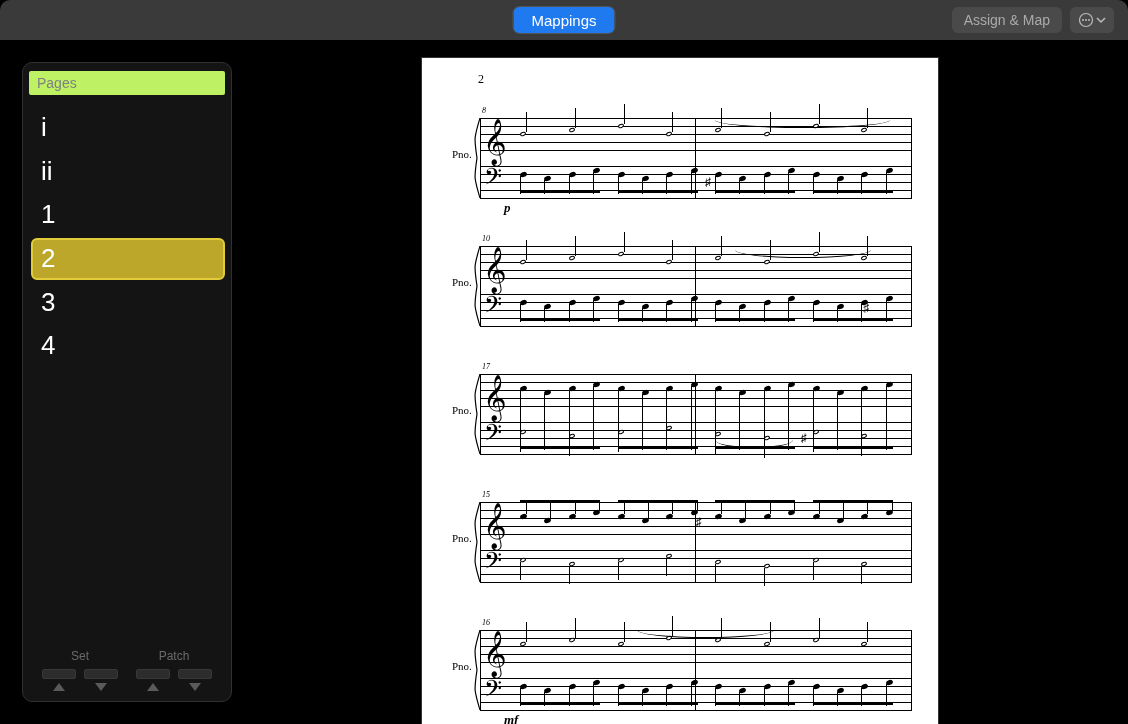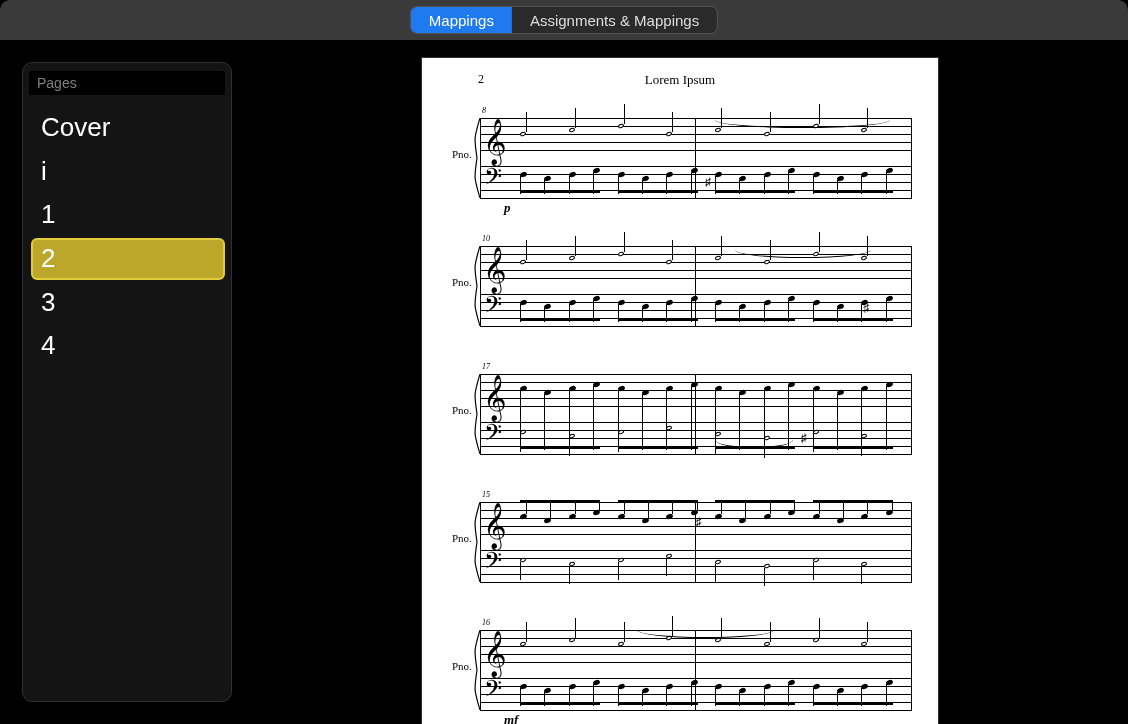--- a/index.html
+++ b/index.html
@@ -87,21 +87,21 @@
     width: 210px;
     margin: 22px 0 22px 22px;
     background: #141414;
     border: 1px solid #303030;
     border-radius: 10px;
     display: flex;
     flex-direction: column;
     padding: 8px 6px 10px 6px;
   }
   .pages-header {
-    background: #000000;
+    background: #bef264;
     color: #808080;
     font-size: 14px;
     padding: 4px 8px;
     border-radius: 2px;
   }
   .pages-list {
     margin-top: 12px;
     display: flex;
     flex-direction: column;
     gap: 2px;
@@ -282,42 +282,82 @@
   .beam { position:absolute; height:3px; background:#000; }
   .slur { position:absolute; border:1px solid #000; border-top:none; border-left:none; border-right:none; border-radius:0 0 50% 50%/0 0 100% 100%; height:8px; }
   .sharp { position:absolute; font-size:12px; line-height:0; color:#000; }
 </style>
 </head>
 <body>
 
 <div class="toolbar">
   <div class="segmented">
     <button class="seg active">Mappings</button>
-    <button class="seg">Assignments &amp; Mappings</button>
+  </div>
+  <div class="right-controls">
+    <button class="assign-map-btn">Assign &amp; Map</button>
+    <button class="more-btn">
+      <svg width="16" height="16" viewBox="0 0 16 16">
+        <circle cx="8" cy="8" r="6.5" fill="none" stroke="#bbb" stroke-width="1.2"></circle>
+        <circle cx="5" cy="8" r="1" fill="#bbb"></circle>
+        <circle cx="8" cy="8" r="1" fill="#bbb"></circle>
+        <circle cx="11" cy="8" r="1" fill="#bbb"></circle>
+      </svg>
+      <svg width="10" height="10" viewBox="0 0 10 10">
+        <path d="M1 3 L5 7 L9 3" fill="none" stroke="#bbb" stroke-width="1.5"></path>
+      </svg>
+    </button>
   </div>
 </div>
 
 <div class="content">
 
   <div class="sidebar">
     <div class="pages-header">Pages</div>
     <div class="pages-list">
-      <div class="page-item">Cover</div>
       <div class="page-item">i</div>
+      <div class="page-item">ii</div>
       <div class="page-item">1</div>
       <div class="page-item selected">2</div>
       <div class="page-item">3</div>
       <div class="page-item">4</div>
     </div>
+    <div class="sidebar-footer">
+      <div class="stepper-group">
+        <div class="stepper-label">Set</div>
+        <div class="stepper-row">
+          <div class="stepper-btn up">
+              <div class="bar"></div>
+              <div class="tri"></div>
+            </div>
+          <div class="stepper-btn down">
+              <div class="bar"></div>
+              <div class="tri"></div>
+            </div>
+        </div>
+      </div>
+      <div class="stepper-group">
+        <div class="stepper-label">Patch</div>
+        <div class="stepper-row">
+          <div class="stepper-btn up">
+              <div class="bar"></div>
+              <div class="tri"></div>
+            </div>
+          <div class="stepper-btn down">
+              <div class="bar"></div>
+              <div class="tri"></div>
+            </div>
+        </div>
+      </div>
+    </div>
   </div>
 
   <div class="page-view">
     <div class="score-page">
       <div class="page-num">2</div>
-      <div class="score-header">Lorem Ipsum</div>
       <div class="systems">
 
       <div class="system">
     <div class="instr-label">Pno.</div>
     <div class="bar-number">8</div>
     <div class="dynamic">p</div>
     <div class="grand-staff">
       <svg class="brace" viewBox="0 0 6 80" preserveAspectRatio="none">
         <path d="M6 0 C0 20 0 20 3 40 C0 60 0 60 6 80" fill="none" stroke="#000" stroke-width="1.2"></path>
       </svg>

